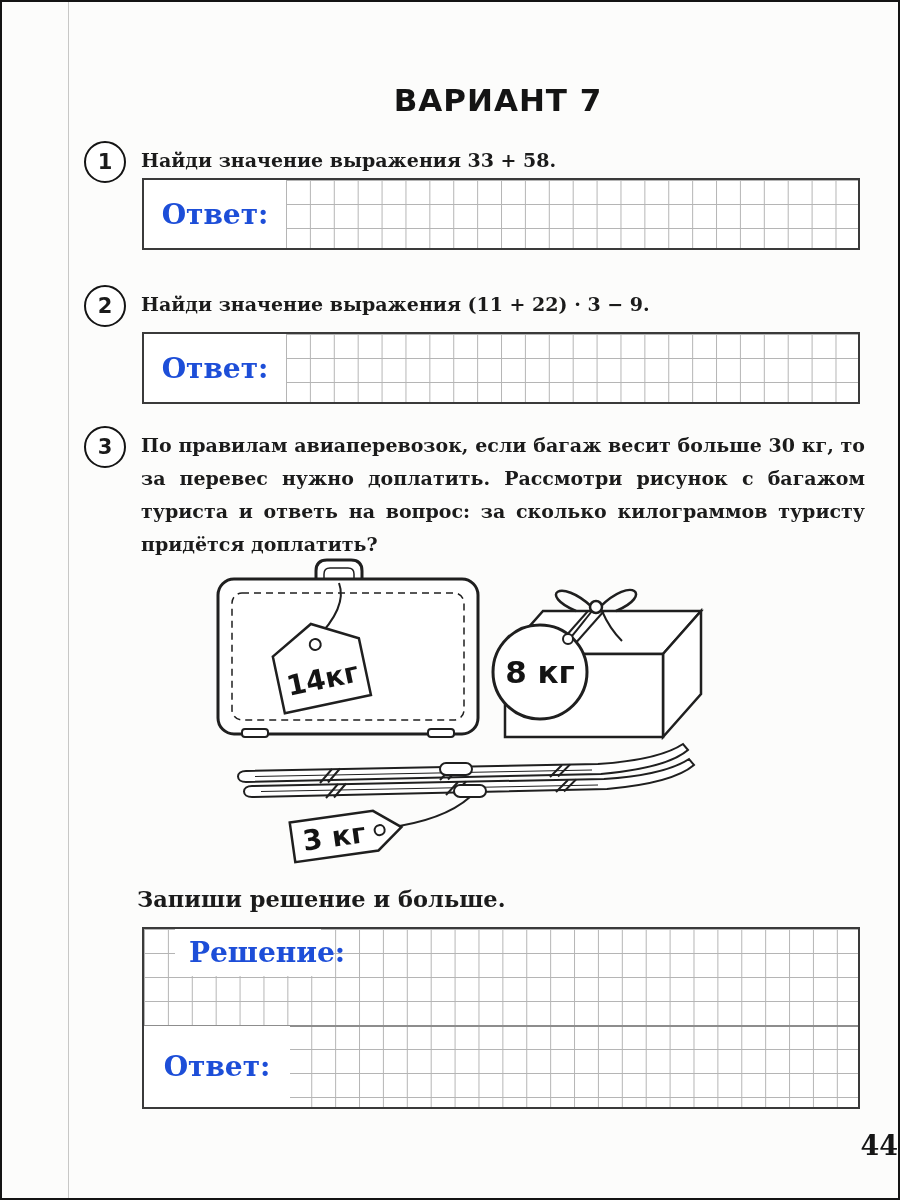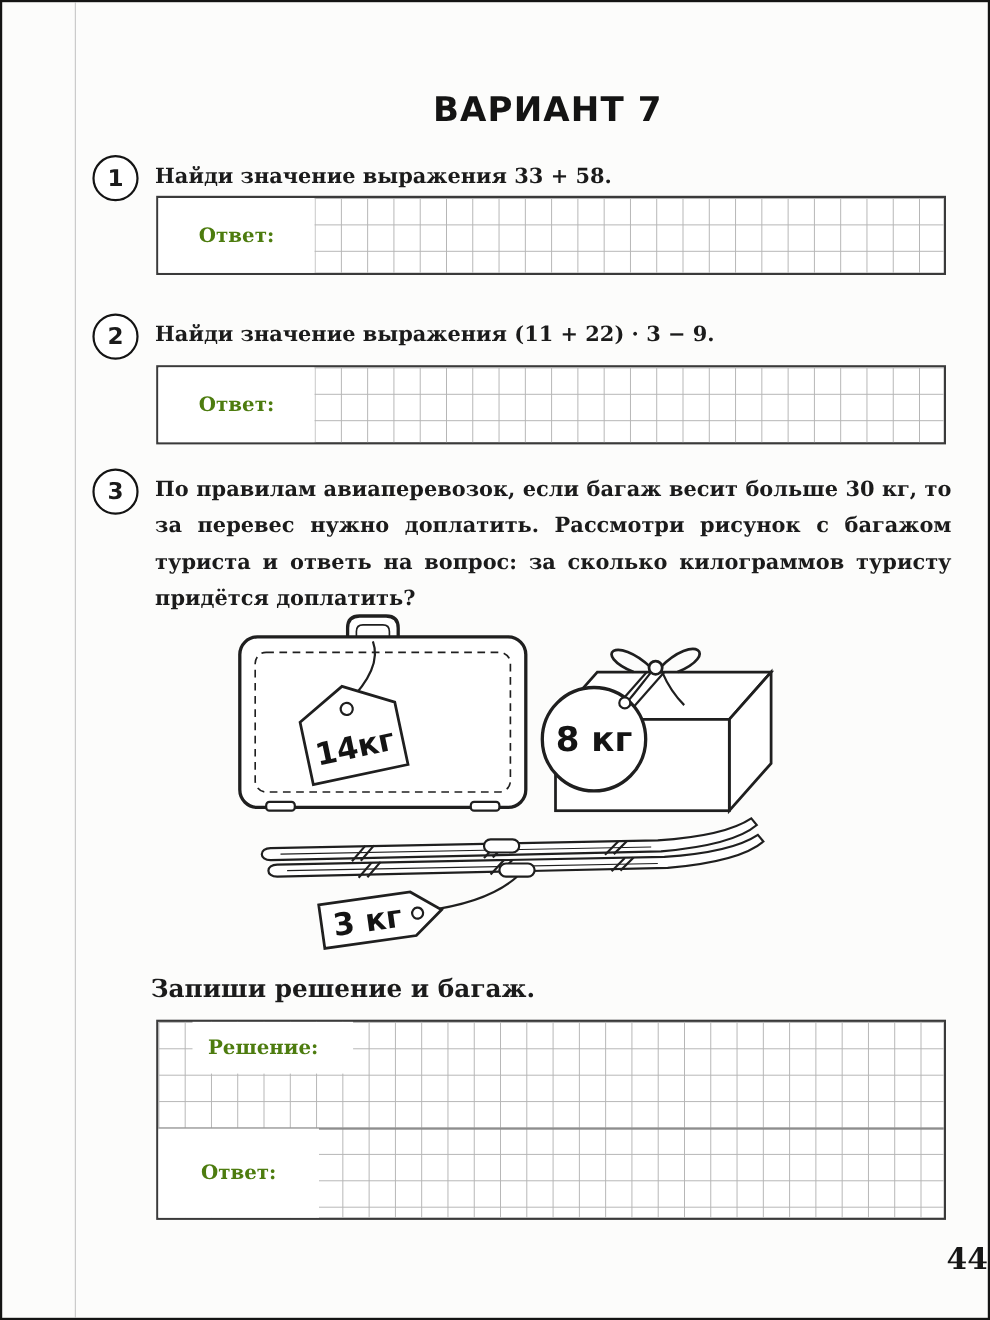--- a/index.html
+++ b/index.html
@@ -38,21 +38,21 @@
 
   .answer-box{
     position:absolute;left:140px;width:718px;height:72px;
     border:2px solid #3a3a3a;box-sizing:border-box;display:flex;background:#fff;
   }
   .answer-box .label-zone{flex:0 0 142px;display:flex;align-items:center;justify-content:center;background:#fff;}
   .answer-box .grid{flex:1;}
   #box1{top:176px;}
   #box2{top:330px;}
 
-  .box-label{font-weight:700;font-size:18px;color:#4d7c0f;}
+  .box-label{font-weight:700;font-size:28px;color:#1d4ed8;}
 
   .figure{position:absolute;left:138px;top:545px;width:648px;height:335px;}
 
   .write-prompt{position:absolute;left:135px;top:884px;font-weight:600;font-size:22.5px;}
 
   .solution-box{
     position:absolute;left:140px;top:925px;width:718px;height:182px;
     border:2px solid #3a3a3a;box-sizing:border-box;background:#fff;
   }
   .solution-box .fill{position:absolute;inset:0;}
@@ -175,21 +175,21 @@
       <path d="M330 250 C 312 266, 285 276, 246 281" stroke-width="2"></path>
 
       <g transform="rotate(-8 205 288)">
         <path d="M152 268 L236 268 L262 288 L236 308 L152 308 Z" fill="#fff" stroke-width="2.5"></path>
         <circle cx="240" cy="288" r="5" fill="#fff" stroke-width="2"></circle>
         <text x="194" y="298" font-size="28" text-anchor="middle" stroke="none">3 кг</text>
       </g>
     </g>
   </svg>
 
-  <div class="write-prompt">Запиши решение и багаж.</div>
+  <div class="write-prompt">Запиши решение и больше.</div>
 
   <div class="solution-box">
     <div class="fill grid-bg"></div>
     <div class="divider"></div>
     <div class="patch sol">
       <span class="box-label">Решение:</span>
     </div>
     <div class="patch ans">
       <span class="box-label">Ответ:</span>
     </div>

